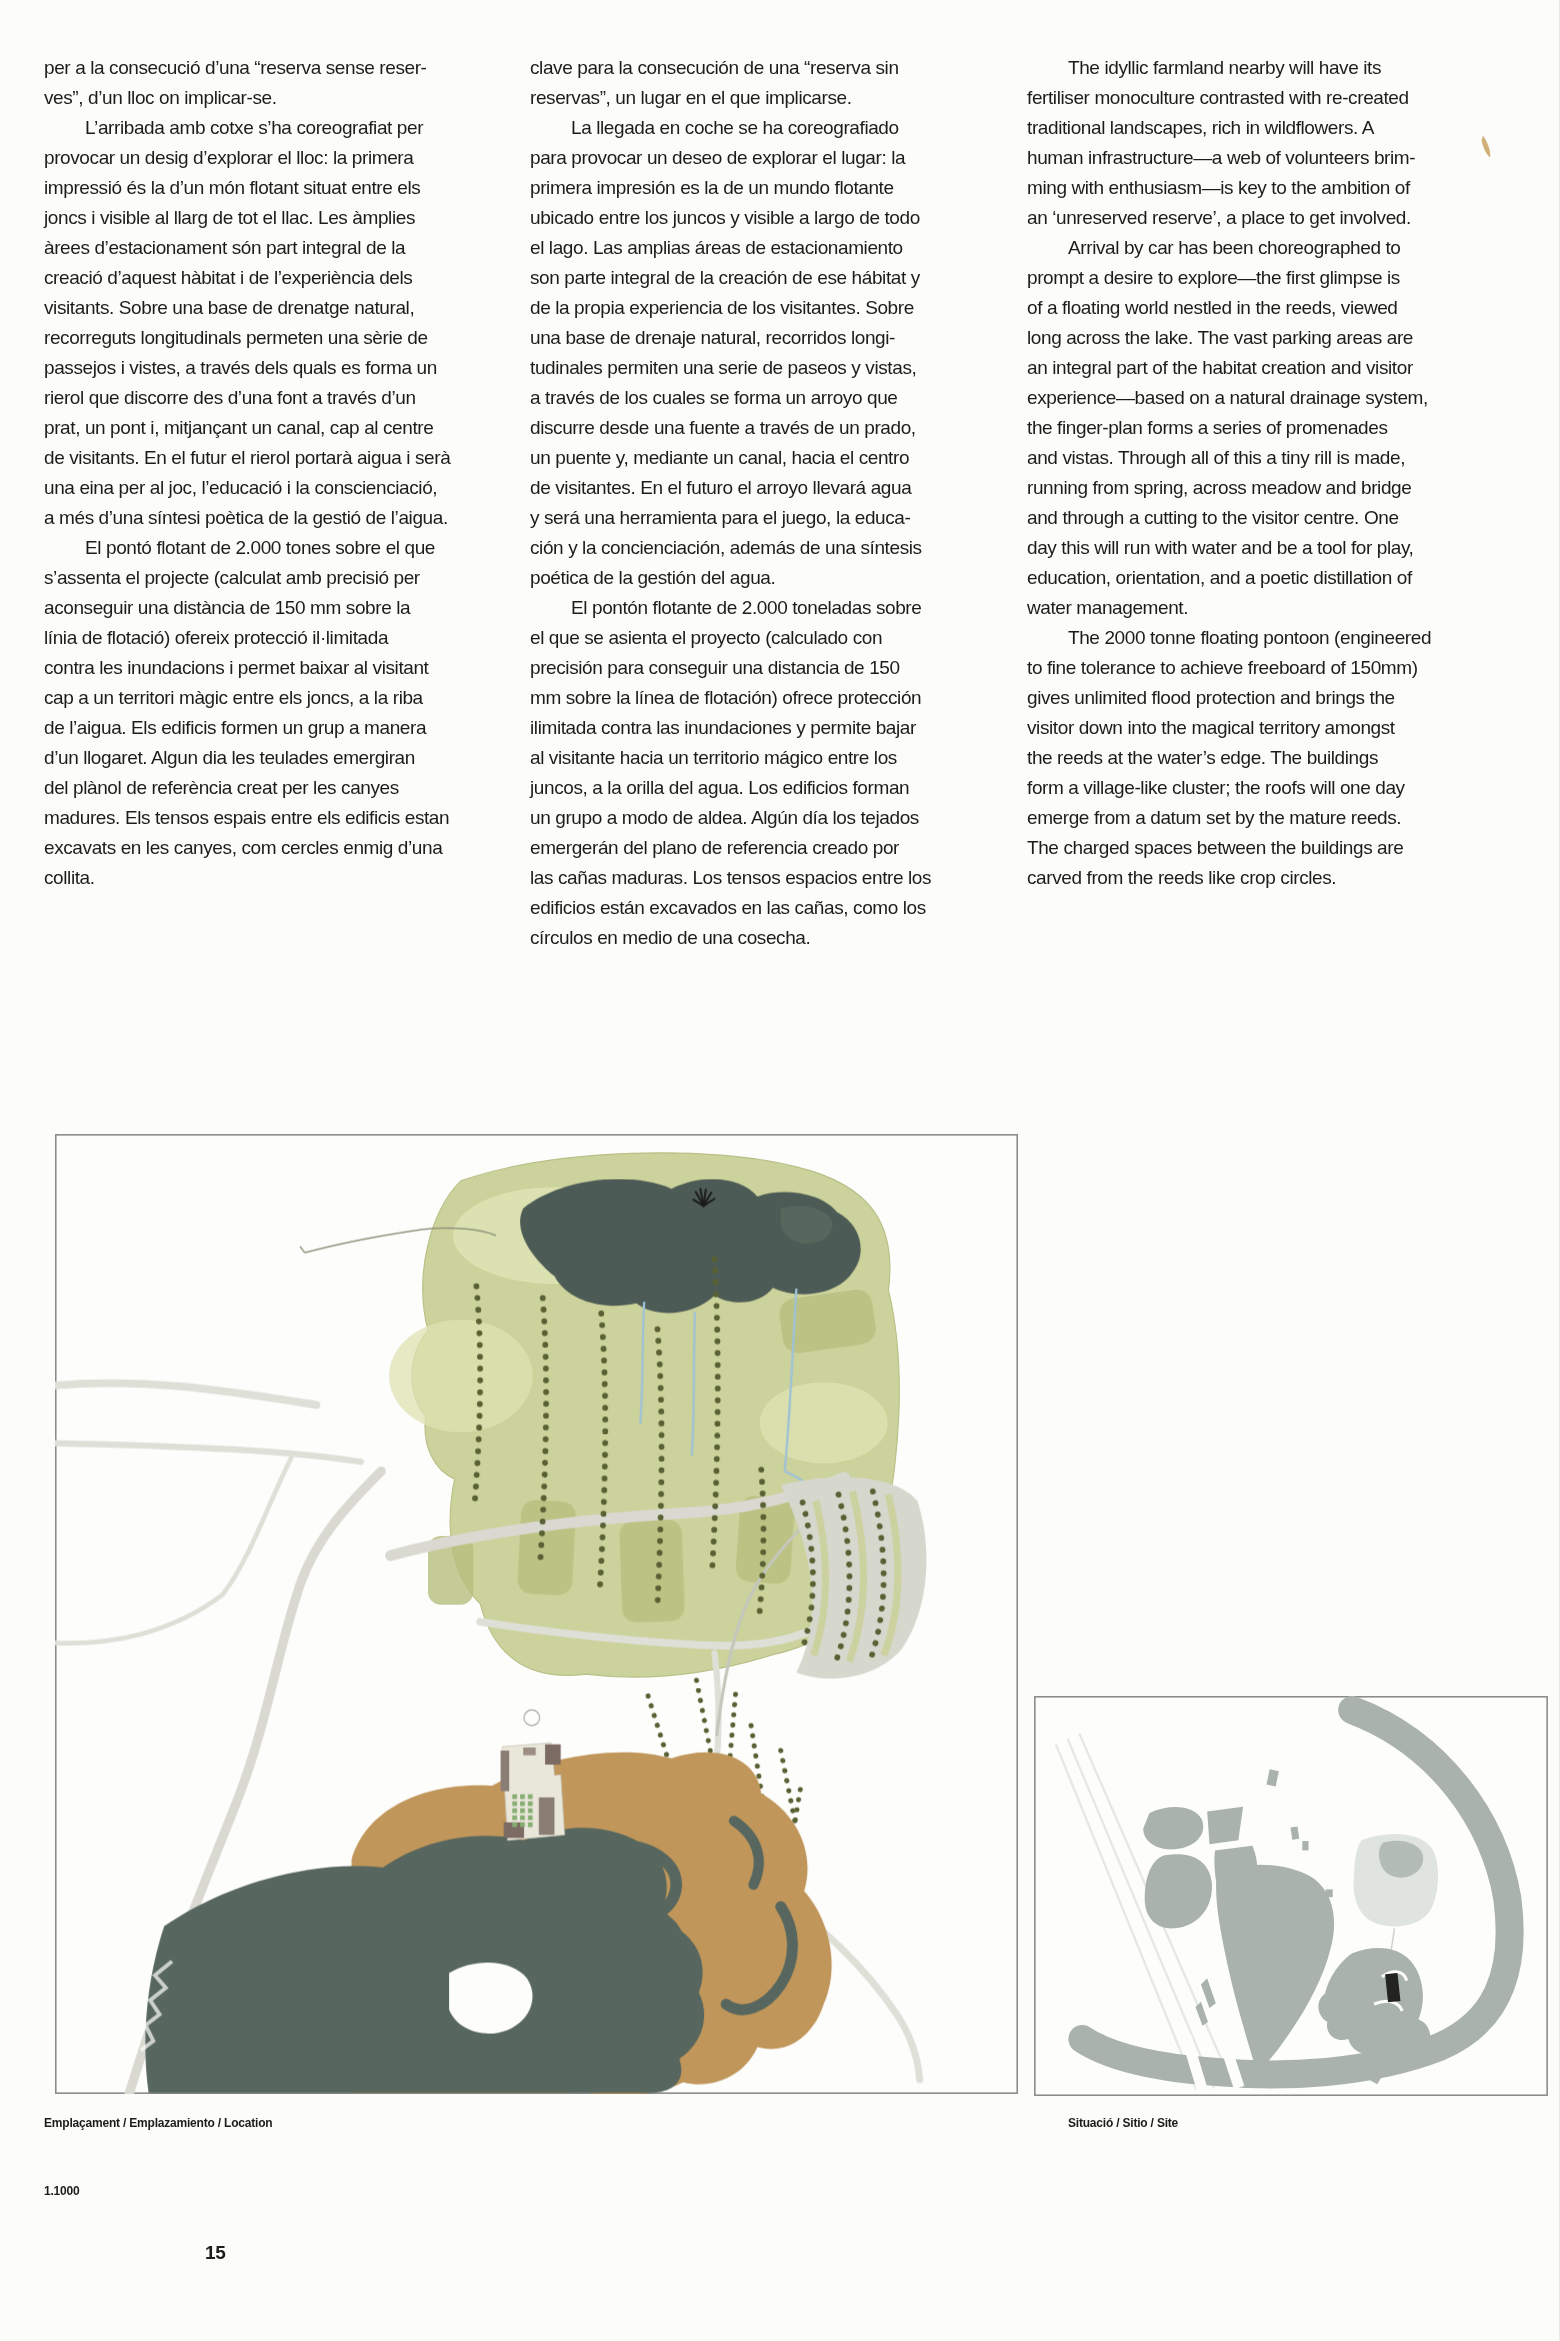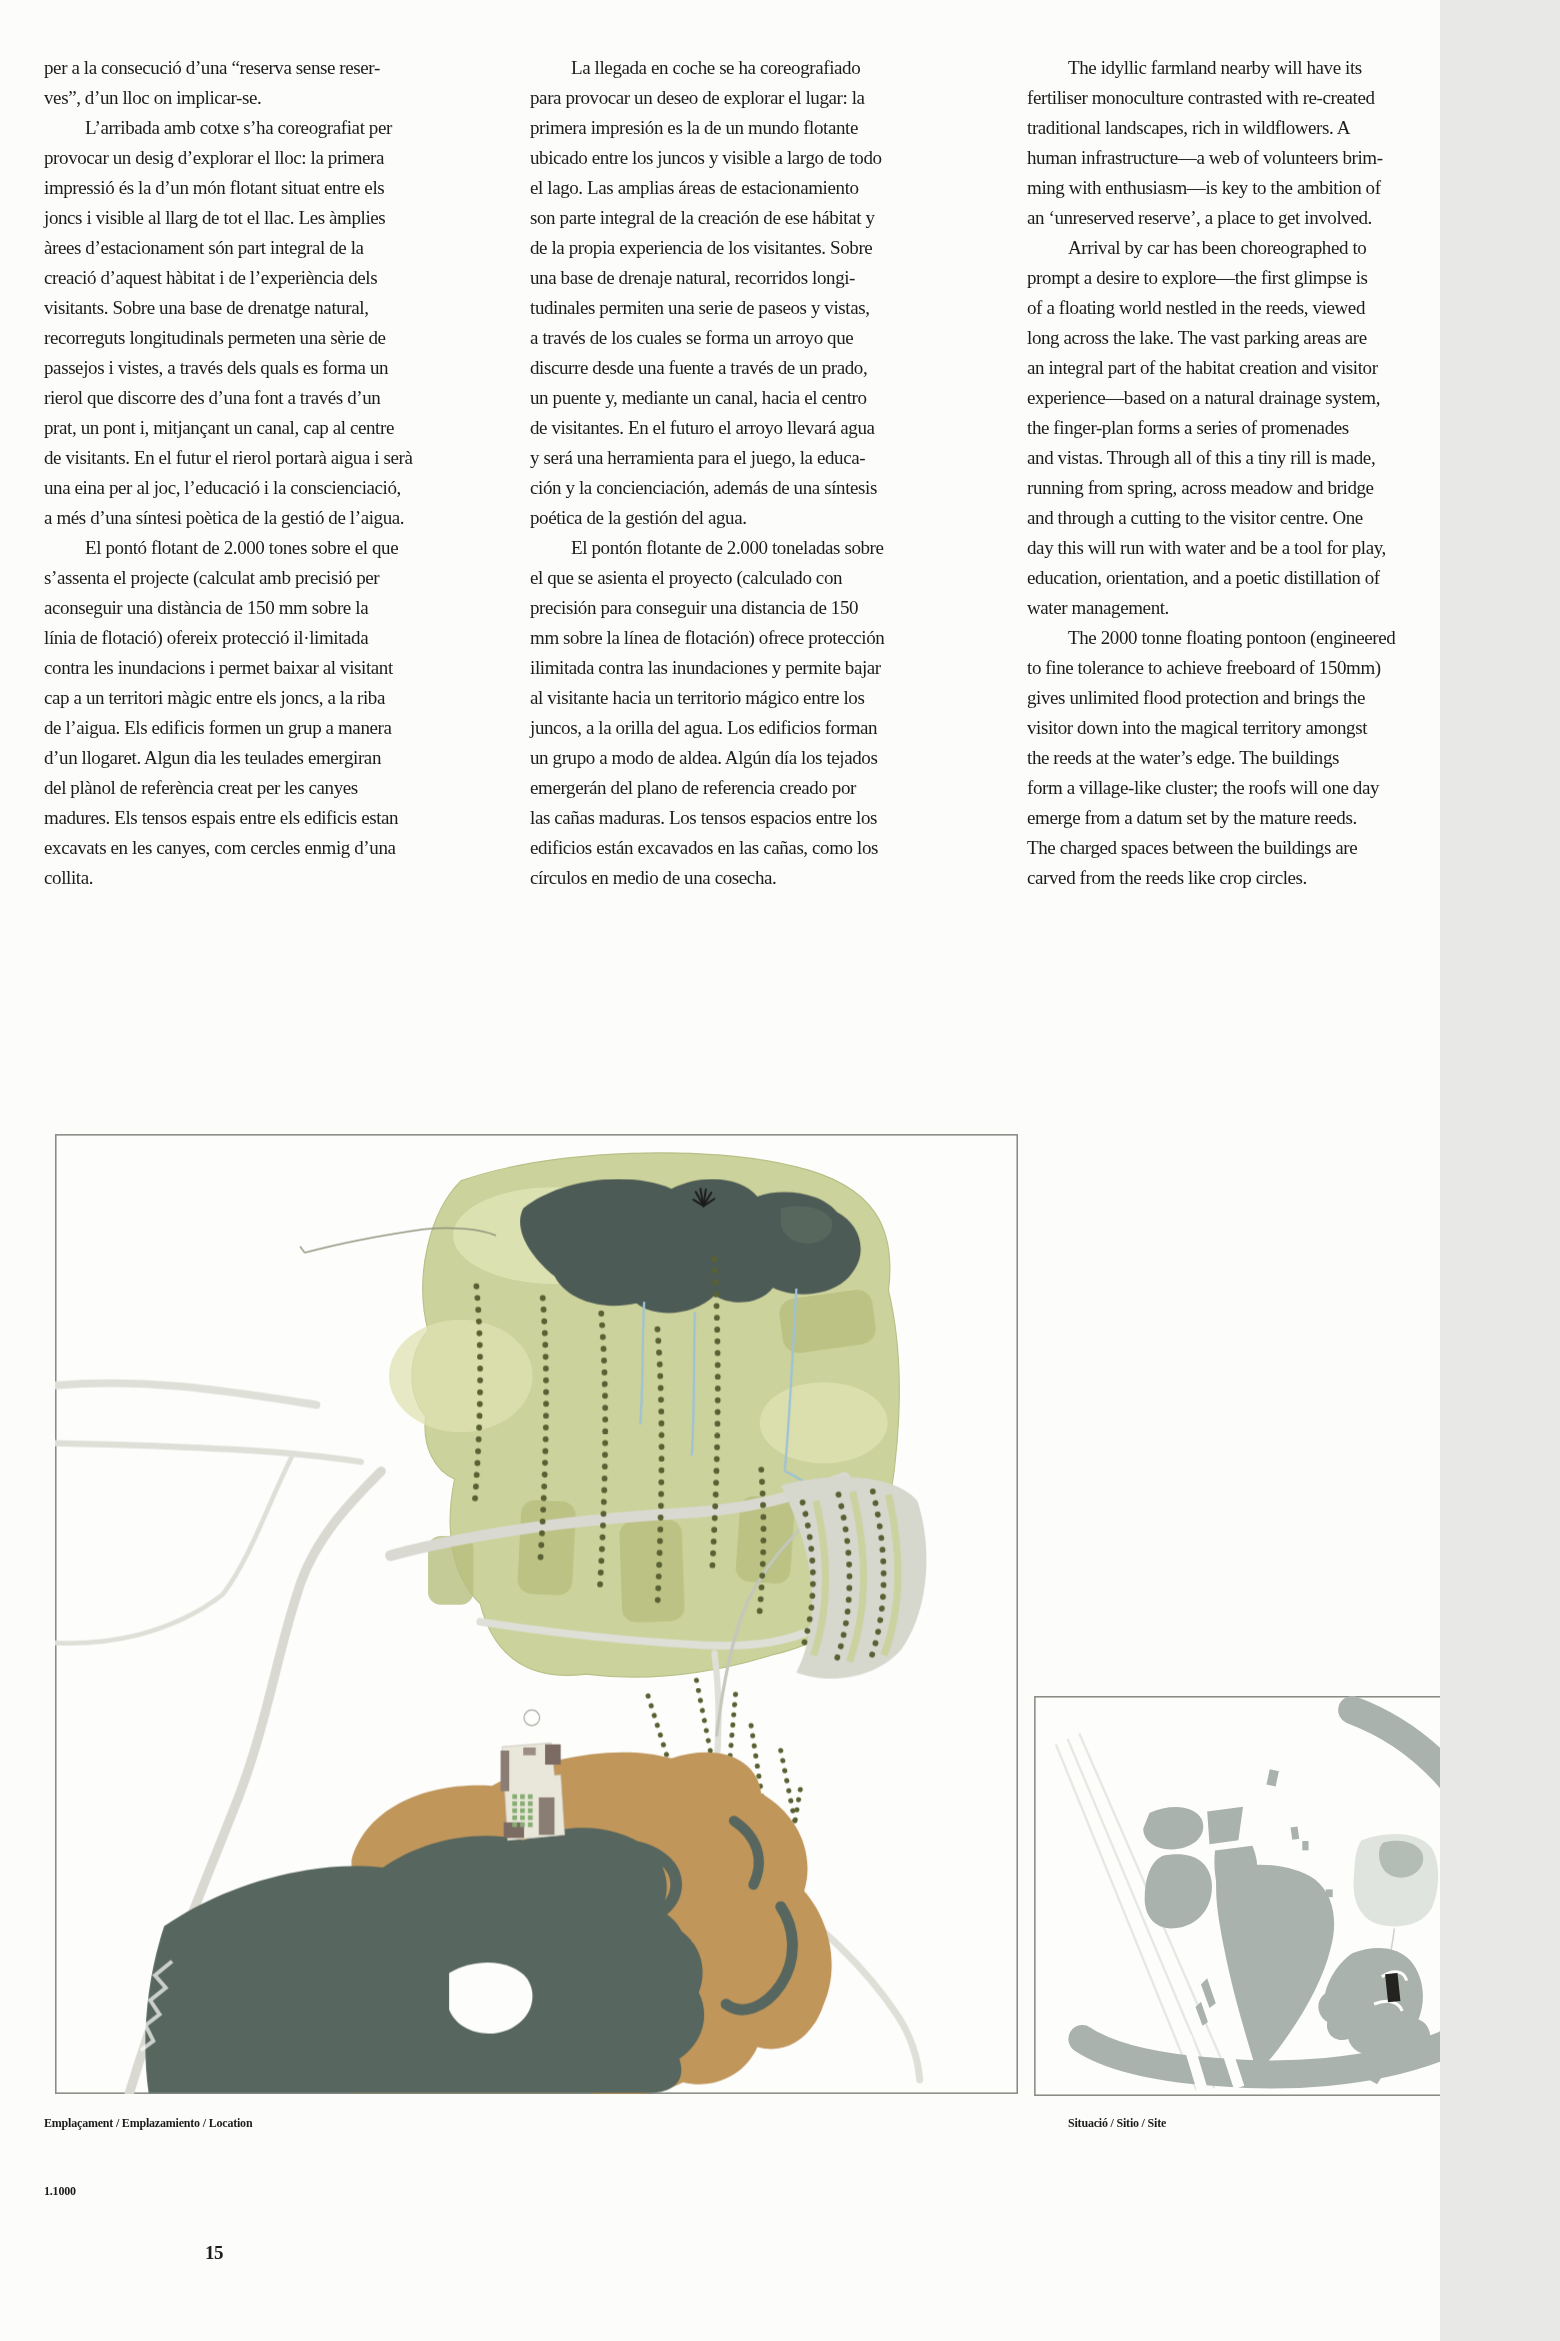--- a/index.html
+++ b/index.html
@@ -1,20 +1,20 @@
 <!DOCTYPE html>
 <html style="--paper: #fcfcfa; --map_paper: #fdfdfc; --ink: #1c1c1a; --map_border: #8b8b85; --meadow: #ccd29b; --meadow_light: #dde2b2; --meadow_dark: #b7be7e; --lake_top: #4d5b56; --lake_main: #57675f; --reed: #c0965a; --road: #dedfd7; --road_wide: #d9d9d1; --pond: #9fc0d2; --stream_blue: #9fc3d4; --tree_dot: #596134; --tree_knot: #4f5a2e; --parking: #d6d7cd; --building_plot: #e9e6da; --roof: #8a7d73; --roof_dark: #7c6b63; --garden_green: #86ad72; --map2_grey: #a9b2ac; --map2_light: #e0e4de; --map2_light_inner: #b3bcb5; --map2_faint_road: #e6e8e2; --building_black: #232320; --stray_tan: #c9a25f;font-size:12.5px"><head>
 <meta charset="utf-8">
 <style>
   html,body{margin:0;padding:0;background:#e8e8e6;}
   .page{
     position:relative;
-    width:1440px;height:2342px;
+    width:1559px;height:2342px;
     background:var(--paper,#fcfcfa);
-    font-family:Liberation Serif, serif;
+    font-family:Liberation Sans, sans-serif;
     color:var(--ink,#1c1c1a);
     overflow:hidden;
   }
   .col{
     position:absolute;top:53px;
     font-size:19px;line-height:30px;letter-spacing:-0.4px;
     text-align:left;
   }
   .col .para{margin:0;white-space:pre-line;}
   .col .para.indent{text-indent:41px;}
@@ -67,20 +67,22 @@
 contra les inundacions i permet baixar al visitant
 cap a un territori màgic entre els joncs, a la riba
 de l’aigua. Els edificis formen un grup a manera
 d’un llogaret. Algun dia les teulades emergiran
 del plànol de referència creat per les canyes
 madures. Els tensos espais entre els edificis estan
 excavats en les canyes, com cercles enmig d’una
 collita.</p>
     </div>
   <div class="col" id="col-es">
+      <p class="para">clave para la consecución de una “reserva sin
+reservas”, un lugar en el que implicarse.</p>
       <p class="para indent">La llegada en coche se ha coreografiado
 para provocar un deseo de explorar el lugar: la
 primera impresión es la de un mundo flotante
 ubicado entre los juncos y visible a largo de todo
 el lago. Las amplias áreas de estacionamiento
 son parte integral de la creación de ese hábitat y
 de la propia experiencia de los visitantes. Sobre
 una base de drenaje natural, recorridos longi-
 tudinales permiten una serie de paseos y vistas,
 a través de los cuales se forma un arroyo que

